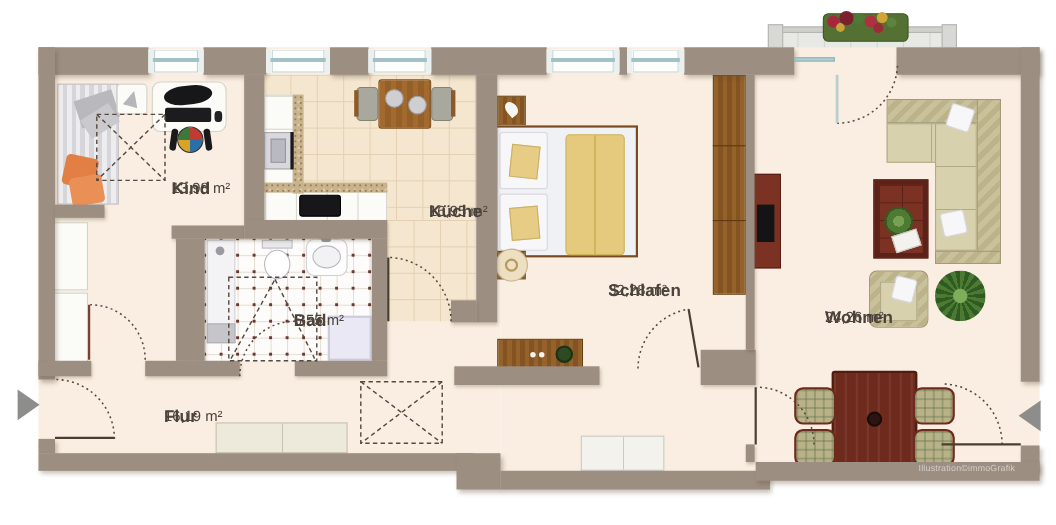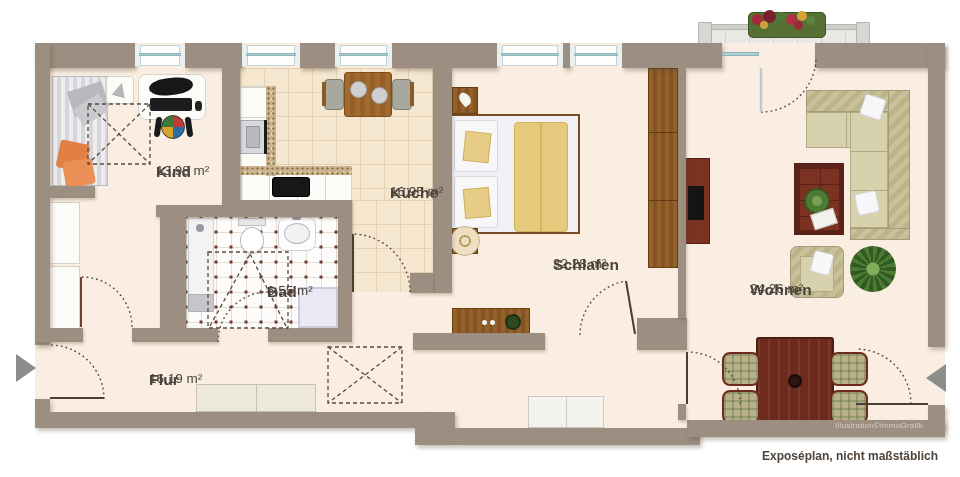--- a/index.html
+++ b/index.html
@@ -272,14 +272,13 @@
   <div class="rlabel" style="left:553px;top:256px;">
     <span class="nm">Schlafen</span>
     <span class="ar">32,28 m²</span>
   </div>
   <div class="rlabel" style="left:750px;top:281px;">
     <span class="nm">Wohnen</span>
     <span class="ar">24,26 m²</span>
   </div>
 
   <div class="wm" style="left:835px;top:421px;">Illustration©immoGrafik</div>
-  <div class="cap" style="right:22px;top:449px;">Exposéplan, nicht maßstäblich</div>
 </div>
 
 </body></html>

